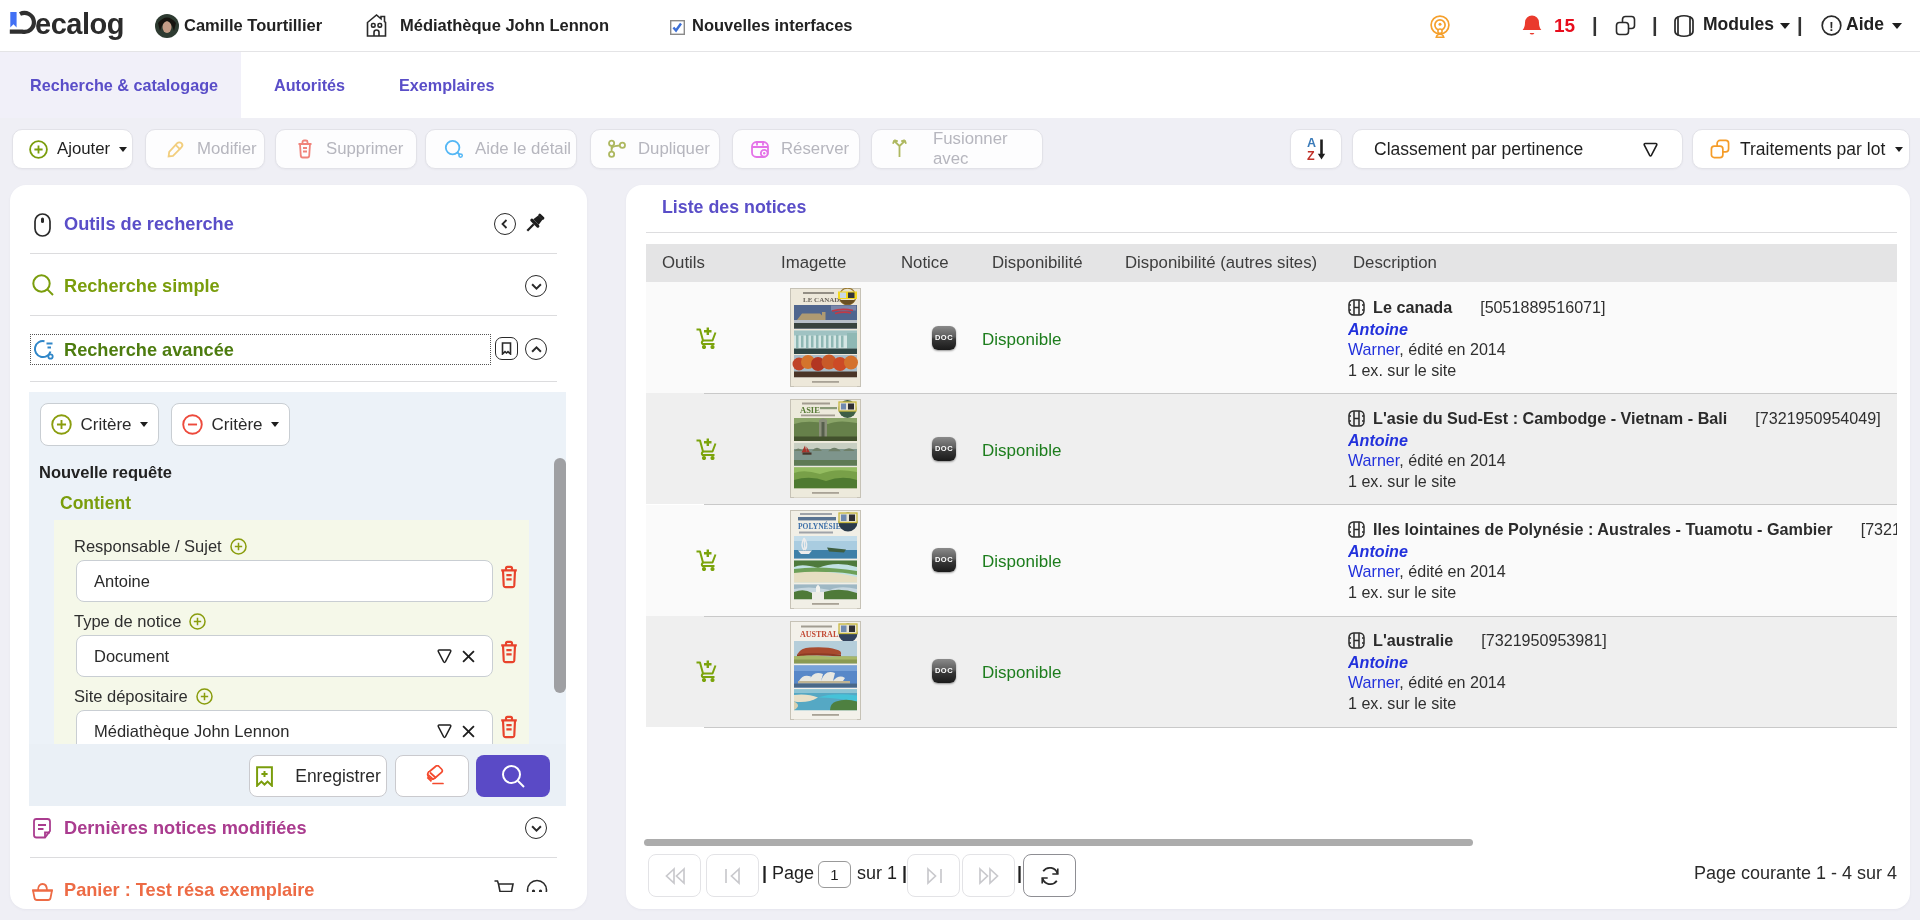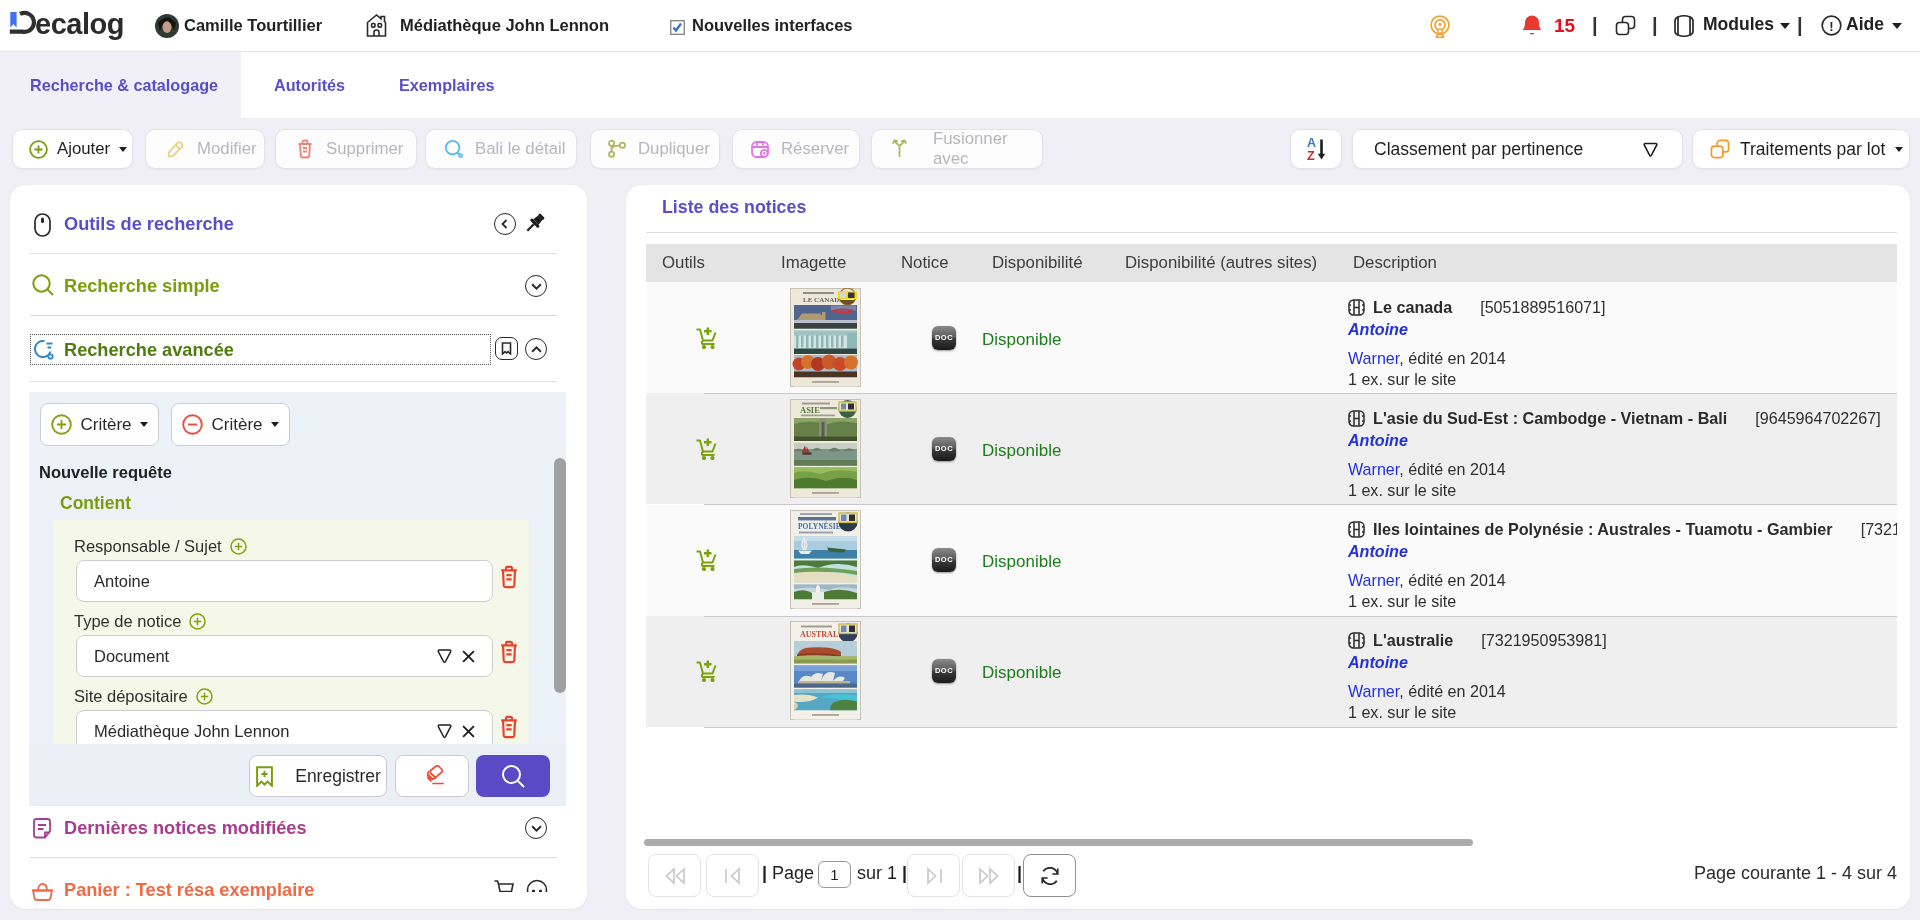--- a/index.html
+++ b/index.html
@@ -53,21 +53,21 @@
 .pgbtn { position:absolute; top:669px; width:53px; height:43px; background:#fff; border:1px solid #E3E3E6; border-radius:8px; display:flex; align-items:center; justify-content:center; }
 
 .desc-title { font-weight:bold; font-size:16.2px; color:#2b2b2b; }
 .desc-blue { color:#2231DC; }
 .doc { width:24px; height:24px; border-radius:6px; background:linear-gradient(to bottom,#8a8a8a 0%,#5c5c5c 45%,#383838 55%,#1a1a1a 100%); color:#fff; font-size:7.5px; font-weight:bold; text-align:center; line-height:24px; letter-spacing:0.5px; box-shadow:0 1px 2px rgba(0,0,0,0.4);margin-left:38px; }
 .desc { font-size:16.1px; color:#2f2f2f; width:549px; overflow:hidden; }
 .desc .dline { display:flex; align-items:center; gap:8px; height:20px; white-space:nowrap; } .desc .dline svg { flex:0 0 auto; }
 .desc .dline svg { margin-top:1px; }
 .desc-code { margin-left:20px; font-size:16.1px; color:#2f2f2f; flex:0 0 auto; }
 .desc .dname { margin-top:2.5px; height:20.5px; font-weight:bold; font-style:italic; color:#2231DC; }
-.desc .dpub { height:20.5px;margin-top:9px; }
+.desc .dpub { height:20.5px; }
 .desc .dex { height:20.5px; }
 </style>
 </head>
 <body>
 
 <div id="header">
   <svg class="abs" style="left:9px;top:9px" width="130" height="36" viewBox="0 0 130 36">
     <path d="M11 5 A 9.5 9.5 0 1 1 13 22.6 H 0.8" fill="none" stroke="#2f2f2f" stroke-width="4.2"></path>
     <path d="M1.3 3 H7.6 V18.4 L4.45 15.2 L1.3 18.4 Z" fill="#4170F4"></path>
     <text x="26" y="24.8" font-size="29" font-weight="bold" fill="#2b2b2b" letter-spacing="-0.5">ecalog</text>
@@ -153,21 +153,21 @@
       <path d="M7 9 H11 M7 12.5 H11"></path>
     </svg>
   <span>Supprimer</span>
 </div>
 <div class="tbtn dis" style="left:425px;width:152px;padding-left:18px;gap:11px;">
   <svg width="20" height="20" viewBox="0 0 20 20" fill="none" stroke="#54B7F5" stroke-width="1.8">
       <circle cx="8.6" cy="8.6" r="6.8"></circle>
       <path d="M13.5 13.5 L16 16"></path>
       <circle cx="16.6" cy="16.6" r="1.7" stroke-width="1.5"></circle>
     </svg>
-  <span>Bali le détail</span>
+  <span>Aide le détail</span>
 </div>
 <div class="tbtn dis" style="left:590px;width:130px;padding-left:16px;gap:11px;">
   <svg width="20" height="20" viewBox="0 0 20 20" fill="none" stroke="#AEB860" stroke-width="1.8">
       <circle cx="4.6" cy="15.2" r="2.6"></circle>
       <circle cx="4.6" cy="4.2" r="2.6"></circle>
       <circle cx="15.4" cy="6.2" r="2.6"></circle>
       <path d="M4.6 12.6 V6.8 M4.6 10.5 Q4.6 7.4 8 7.2 L12.8 6.5"></path>
     </svg>
   <span>Dupliquer</span>
 </div>
@@ -462,21 +462,21 @@
     <div class="dname">Antoine</div>
     <div class="dpub"><span class="desc-blue">Warner</span>, édité en 2014</div>
     <div class="dex">1 ex. sur le site</div>
   </div>
   <div class="abs desc" style="left:722px;top:223px;">
     <div class="dline">
         <svg width="17" height="17" viewBox="0 0 17 17">
           <use href="#filmic"></use>
         </svg>
         <span class="desc-title">L'asie du Sud-Est : Cambodge - Vietnam - Bali</span>
-        <span class="desc-code">[9645964702267]</span>
+        <span class="desc-code">[7321950954049]</span>
       </div>
     <div class="dname">Antoine</div>
     <div class="dpub"><span class="desc-blue">Warner</span>, édité en 2014</div>
     <div class="dex">1 ex. sur le site</div>
   </div>
   <div class="abs desc" style="left:722px;top:334px;">
     <div class="dline">
         <svg width="17" height="17" viewBox="0 0 17 17">
           <use href="#filmic"></use>
         </svg>

